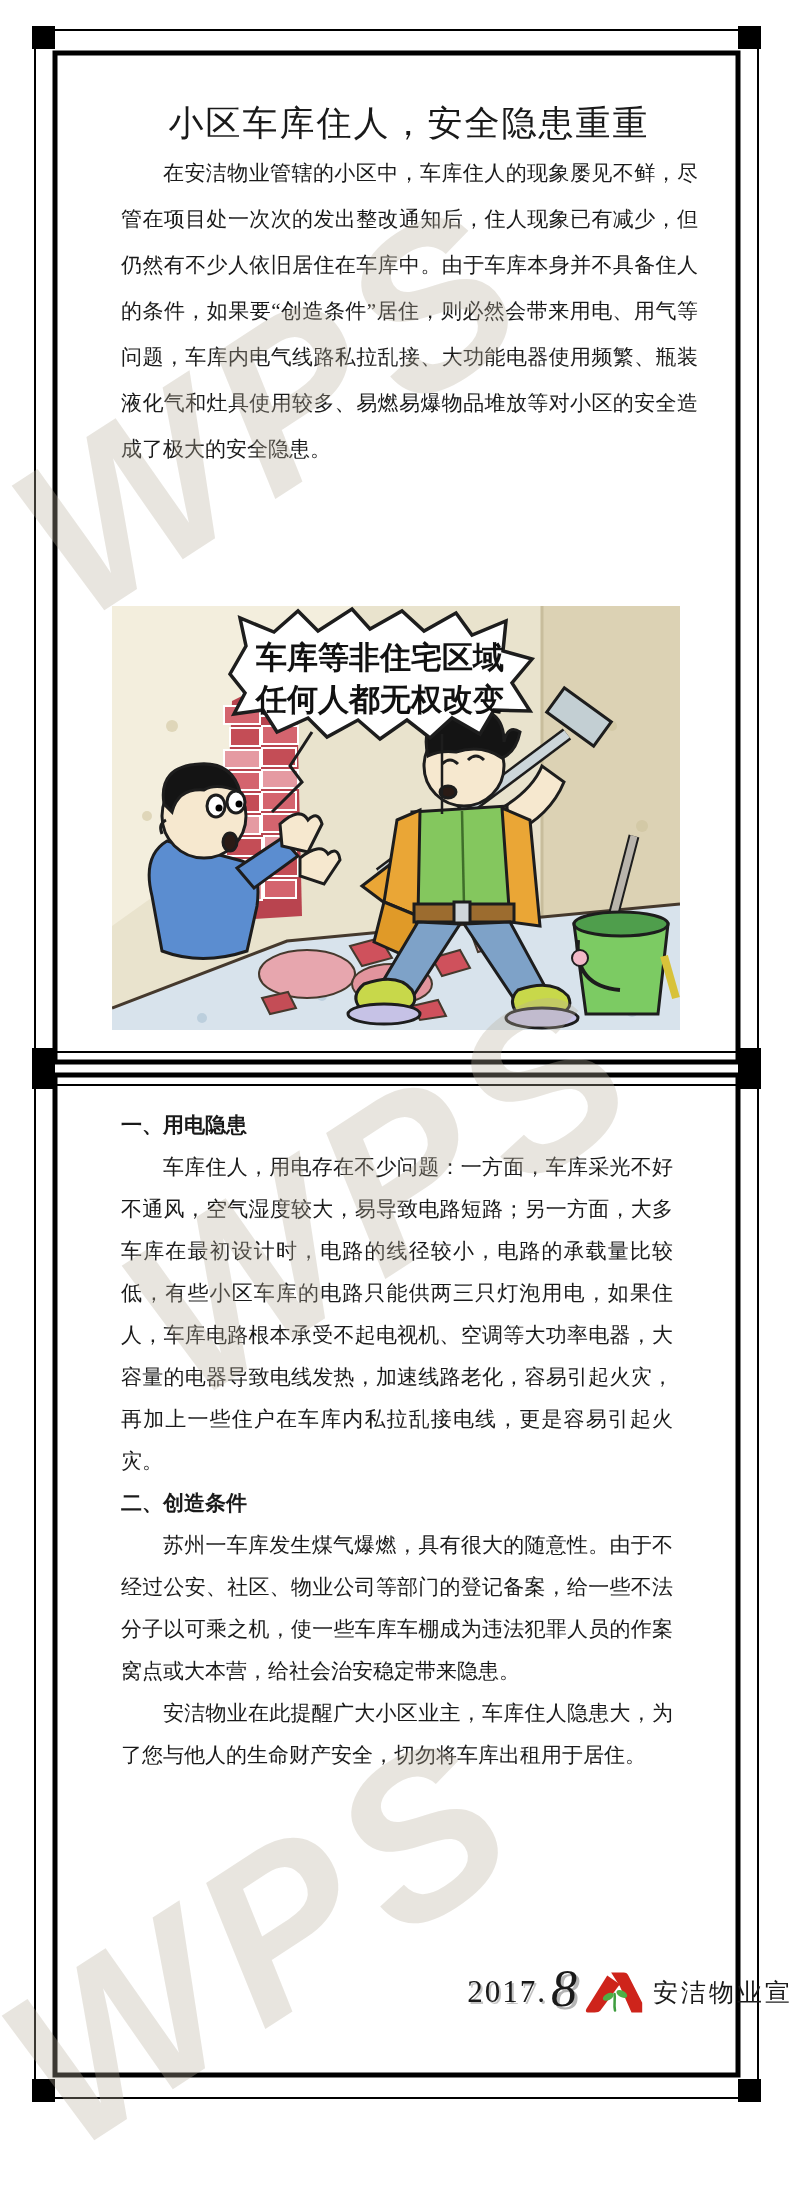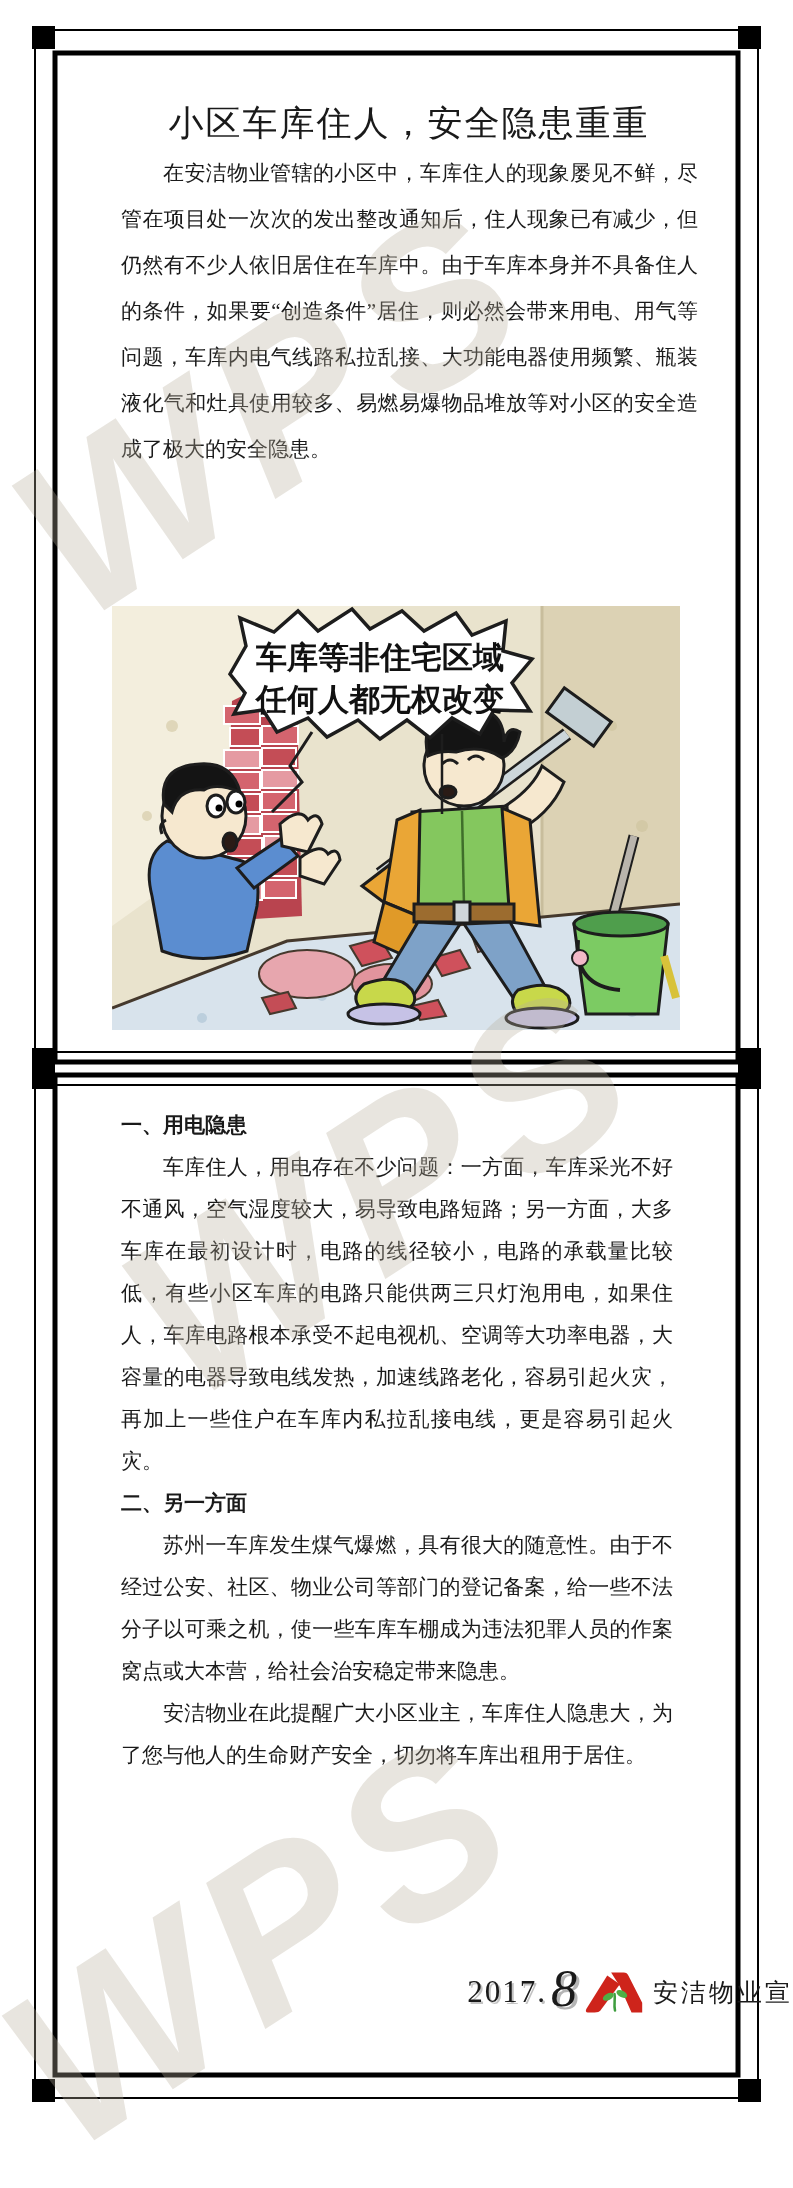--- a/index.html
+++ b/index.html
@@ -173,21 +173,21 @@
     <rect x="55" y="53" width="683" height="1000" fill="none" stroke="#000" stroke-width="5"></rect>
     <rect x="32" y="26" width="23" height="23" fill="#000"></rect>
     <rect x="738" y="26" width="23" height="23" fill="#000"></rect>
     <rect x="32" y="1057" width="23" height="23" fill="#000"></rect>
     <rect x="738" y="1057" width="23" height="23" fill="#000"></rect>
   </svg>
 
   <div class="content body-text">
     <p class="sec-heading">一、用电隐患</p>
     <p>车库住人，用电存在不少问题：一方面，车库采光不好不通风，空气湿度较大，易导致电路短路；另一方面，大多车库在最初设计时，电路的线径较小，电路的承载量比较低，有些小区车库的电路只能供两三只灯泡用电，如果住人，车库电路根本承受不起电视机、空调等大功率电器，大容量的电器导致电线发热，加速线路老化，容易引起火灾，再加上一些住户在车库内私拉乱接电线，更是容易引起火灾。</p>
-    <p class="sec-heading">二、另一方面</p>
+    <p class="sec-heading">二、创造条件</p>
     <p>苏州一车库发生煤气爆燃，具有很大的随意性。由于不经过公安、社区、物业公司等部门的登记备案，给一些不法分子以可乘之机，使一些车库车棚成为违法犯罪人员的作案窝点或大本营，给社会治安稳定带来隐患。</p>
     <p>安洁物业在此提醒广大小区业主，车库住人隐患大，为了您与他人的生命财产安全，切勿将车库出租用于居住。</p>
   </div>
 
   <div class="footer">
     <span class="year">2017.</span>
     <span class="month">8</span>
     <svg class="logo" viewBox="0 0 70 50">
       <path d="M7 46 Q4 46 5.5 42.5 L27 8 L40 17 L20 44 Q18.5 46 14 46 Z" fill="#ce241b"></path>
       <path d="M31 5 L44 5 Q47.5 5 49 8.5 L63 36 L63 46 L52 46 L40 19 Z" fill="#ce241b"></path>

